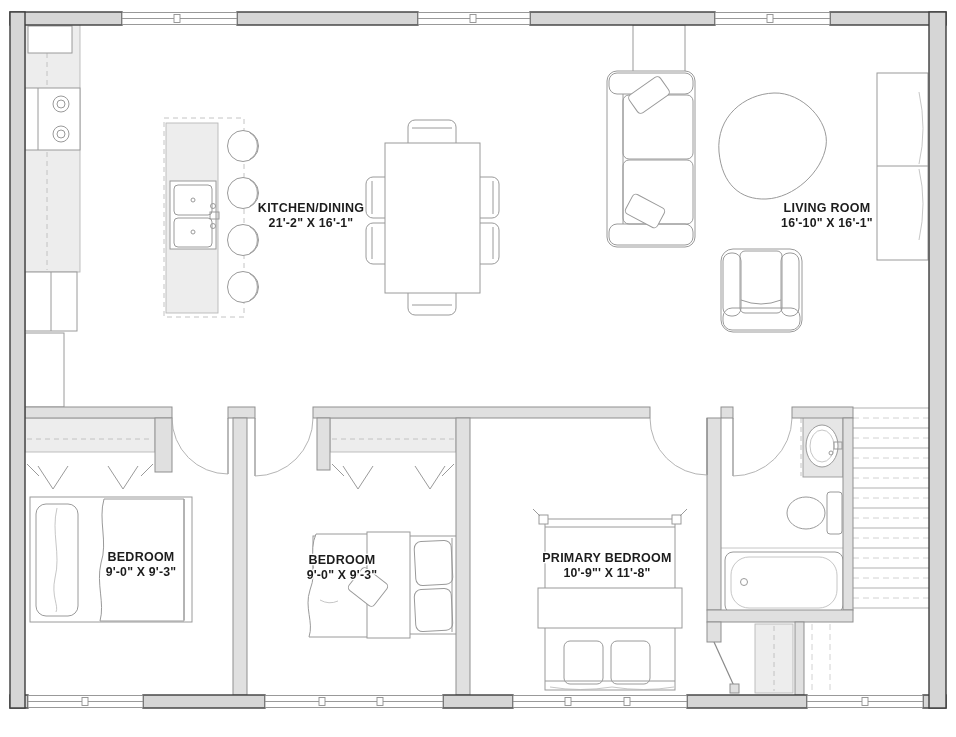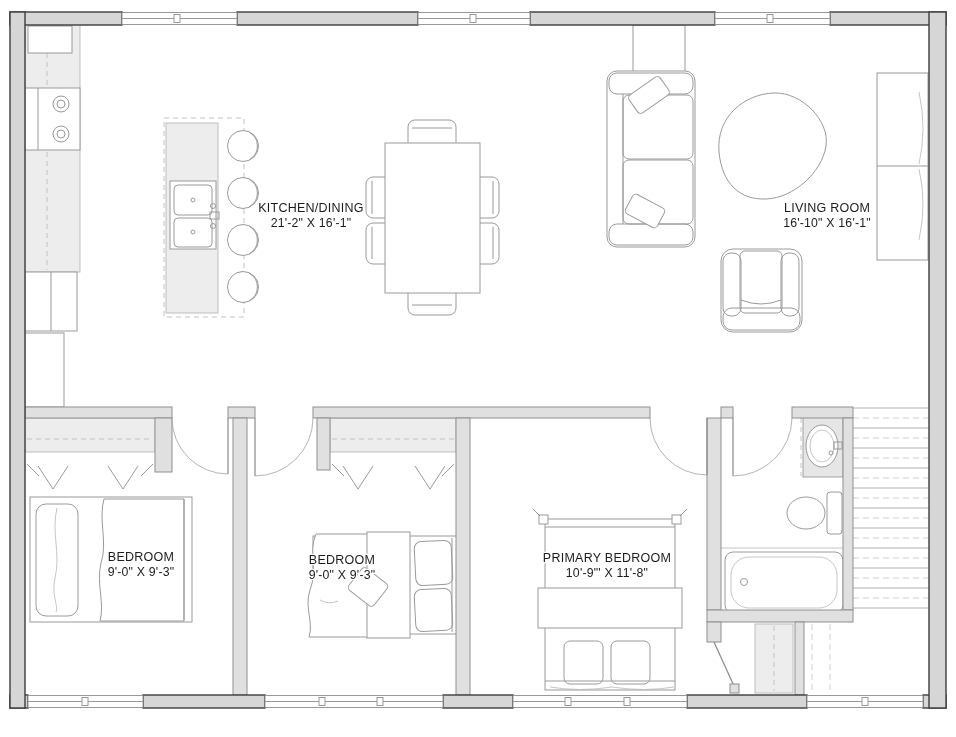--- a/index.html
+++ b/index.html
@@ -1,17 +1,17 @@
 <!DOCTYPE html>
 <html style="--wall-fill: #d6d6d6; --wall-edge: #3d3d3d; --interior-wall-fill: #e0e0e0; --interior-wall-edge: #8f8f8f; --furniture-line: #9a9a9a; --fixture-fill: #ededed; --dash-line: #bdbdbd; --label-text: #1c1c1c; --background: #ffffff;"><head>
 <meta charset="utf-8">
 <title>Floor Plan</title>
 <style>
   html,body{margin:0;padding:0;background:var(--background,#fff);}
-  .page{width:944px;height:737px;position:relative;background:var(--background,#fff);}
+  .page{width:944px;height:737px;position:relative;background:var(--background,#fff);font-weight:bold;}
   .ext-wall{fill:var(--wall-fill);stroke:var(--wall-edge);stroke-width:1.4;}
   .int-wall{fill:var(--interior-wall-fill);stroke:var(--interior-wall-edge);stroke-width:1;}
   .win{fill:var(--background);stroke:var(--interior-wall-edge);stroke-width:.9;}
   .win-line{stroke:var(--interior-wall-edge);stroke-width:.9;}
   .mullion{fill:var(--background);stroke:var(--interior-wall-edge);stroke-width:.9;}
   .furn{fill:none;stroke:var(--furniture-line);stroke-width:1;}
   .furn-f{fill:#fff;stroke:var(--furniture-line);stroke-width:1;}
   .fix{fill:var(--fixture-fill);stroke:#b8b8b8;stroke-width:.9;}
   .fixd{fill:#e6e6e6;stroke:var(--furniture-line);stroke-width:.9;}
   .dash{stroke:var(--dash-line);stroke-width:.9;stroke-dasharray:5 4;fill:none;}

